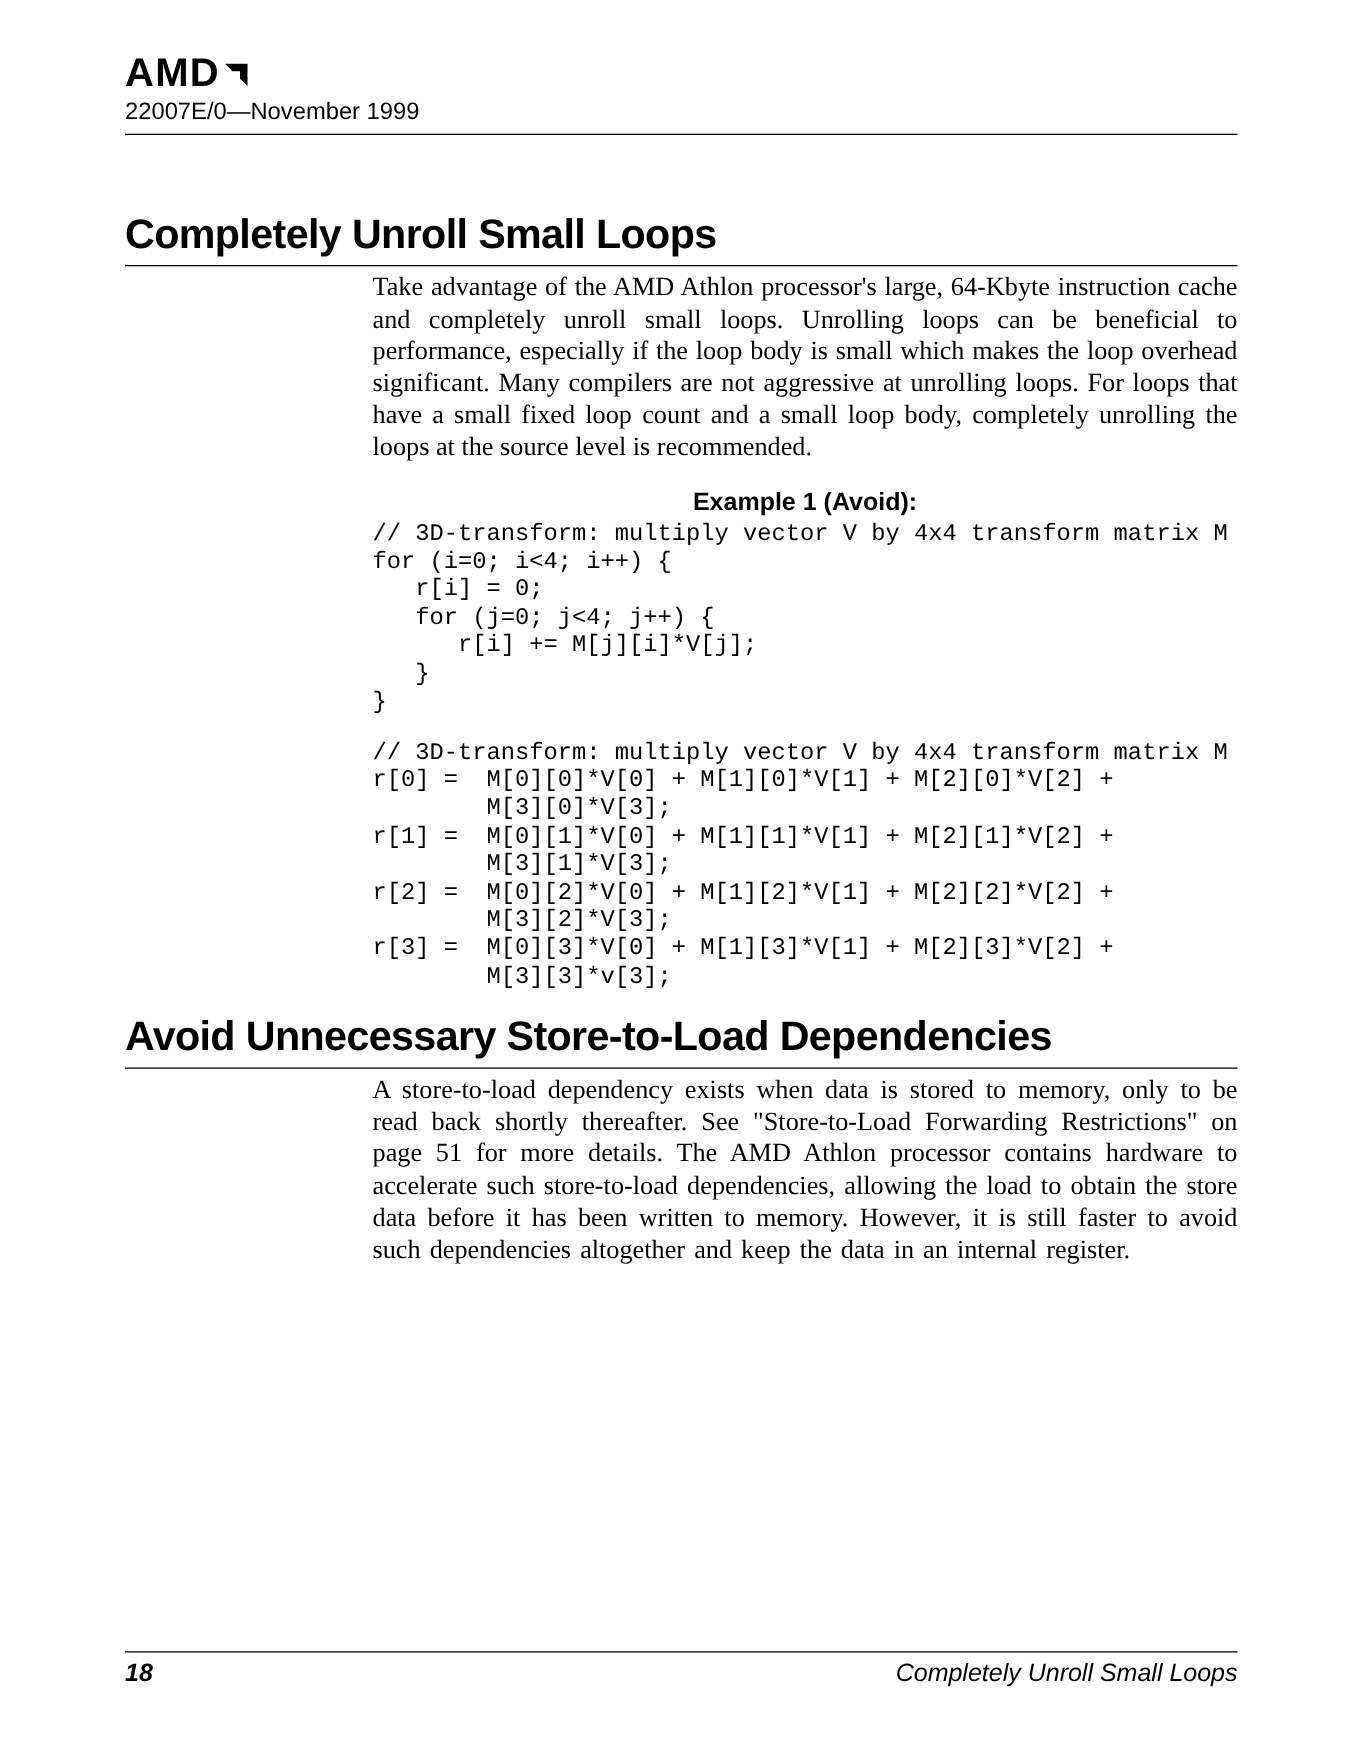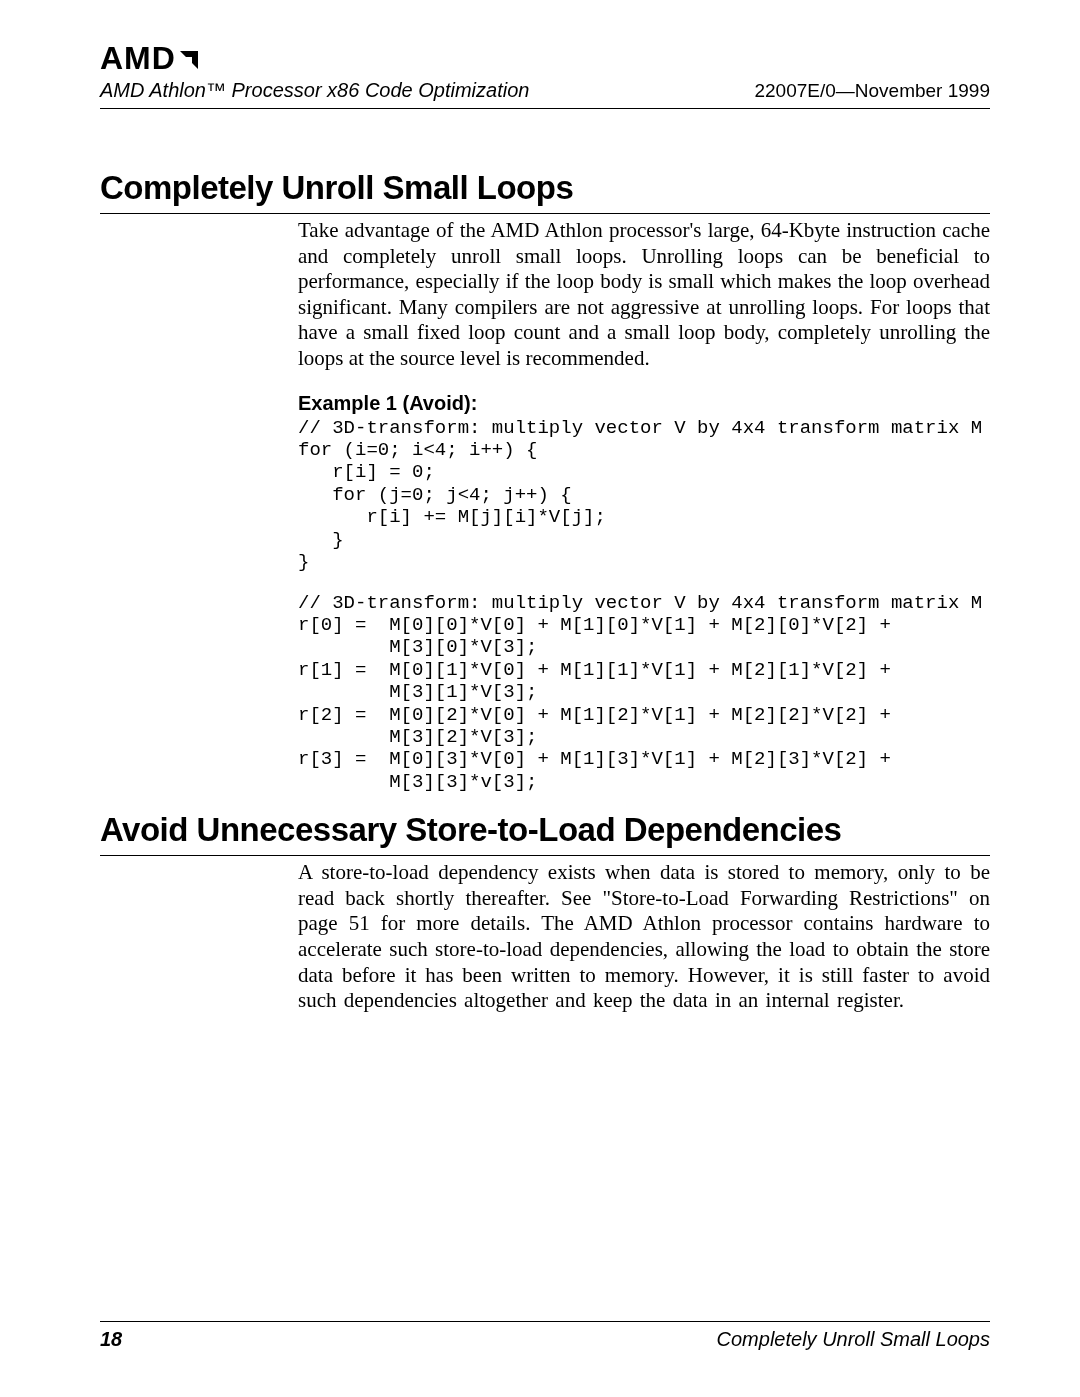--- a/index.html
+++ b/index.html
@@ -70,20 +70,21 @@
     font-size: 21px;
     line-height: 1.22;
     text-align: justify;
     margin: 0 0 20px 0;
   }
   .subhead {
     font-family: 'Trebuchet MS', Arial, sans-serif;
     font-weight: 700;
     font-size: 20px;
     margin: 10px 0 2px 0;
+    text-align: center;
   }
   pre.code {
     font-family: 'Courier New', Courier, monospace;
     font-size: 19px;
     line-height: 1.18;
     white-space: pre;
     margin: 0 0 18px 0;
     letter-spacing: 0px;
   }
   .footer {
@@ -114,21 +115,20 @@
 
 <div class="page">
 
   <div class="logo">
     <span>AMD</span><span class="arrow"><svg width="22" height="22" viewBox="0 0 22 22">
           <path d="M2 2 H20 V20 L14 14 V8 H8 L2 2 Z" fill="#000"></path>
         </svg></span>
   </div>
 
   <div class="header-line">
-    <span class="doc-title">AMD Athlon™ Processor x86 Code Optimization</span>
     <span class="doc-id">22007E/0—November 1999</span>
   </div>
 
   <h1 class="section">Completely Unroll Small Loops</h1>
 
   <div class="body-col">
     <p class="body-p">Take advantage of the AMD Athlon processor's large, 64-Kbyte instruction cache and completely unroll small loops. Unrolling loops can be beneficial to performance, especially if the loop body is small which makes the loop overhead significant. Many compilers are not aggressive at unrolling loops. For loops that have a small fixed loop count and a small loop body, completely unrolling the loops at the source level is recommended.</p>
 
     <div class="subhead">Example 1 (Avoid):</div>
     <pre class="code">// 3D-transform: multiply vector V by 4x4 transform matrix M

